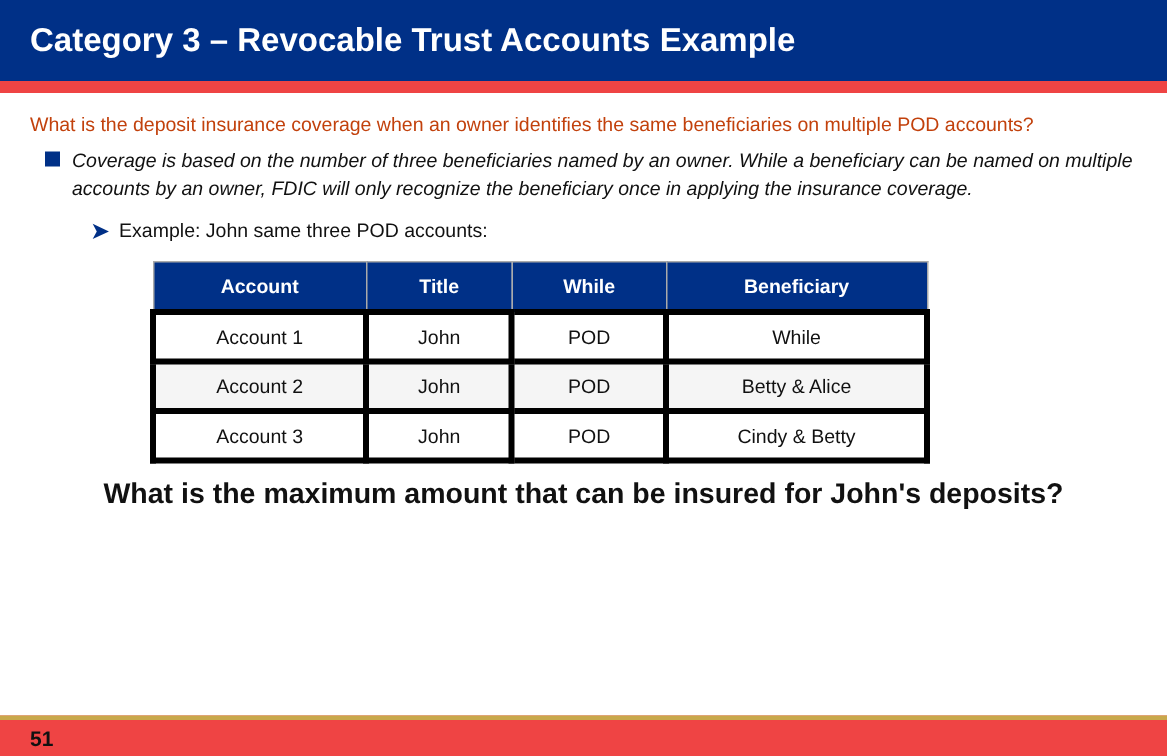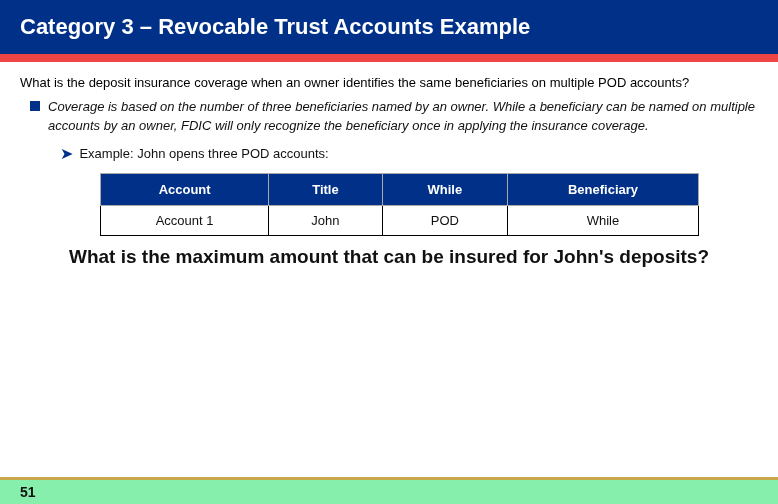--- a/index.html
+++ b/index.html
@@ -22,21 +22,21 @@
       font-size: 22px;
       font-weight: bold;
     }
 
     .content {
       padding: 12px 20px 8px 20px;
     }
 
     .question-text {
       font-size: 13px;
-      color: #000000;
+      color: #c2410c;
       margin-bottom: 6px;
       line-height: 1.4;
     }
 
     .bullet-item {
       display: flex;
       align-items: flex-start;
       margin-bottom: 8px;
       padding-left: 10px;
     }
@@ -69,39 +69,39 @@
       margin-right: 6px;
     }
 
     .table-wrapper {
       padding-left: 80px;
       margin-bottom: 10px;
     }
 
     table {
       border-collapse: collapse;
-      width: 599px;
+      width: 520px;
     }
 
     thead tr th {
       background: #003087;
       color: #fff;
       font-size: 13px;
       font-weight: bold;
       padding: 8px 16px;
       text-align: center;
       border: 1px solid #aaa;
     }
 
     tbody tr td {
       font-size: 13px;
       color: #111;
       padding: 7px 16px;
       text-align: center;
-      border: 1px solid #000000;
+      border: 4px solid #000000;
       background: #fff;
     }
 
     tbody tr:nth-child(even) td {
       background: #f5f5f5;
     }
 
     .bottom-question {
       font-size: 19px;
       font-weight: bold;
@@ -114,21 +114,21 @@
     .footer {
       position: absolute;
       bottom: 0;
       left: 0;
       right: 0;
       border-top: 3px solid #c8a84b;
       display: flex;
       align-items: center;
       justify-content: space-between;
       padding: 4px 20px;
-      background: #86efac;
+      background: #ef4444;
     }
     .footer-page {
       font-size: 14px;
       font-weight: bold;
       color: #111;
     }
     .footer-org {
       font-size: 11px;
       font-weight: bold;
       color: #003087;
@@ -146,40 +146,52 @@
 
   <div class="question-text">What is the deposit insurance coverage when an owner identifies the same beneficiaries on multiple POD accounts?</div>
 
   <div class="bullet-item">
     <div class="bullet-square"></div>
     <span class="bullet-text">Coverage is based on the number of three beneficiaries named by an owner.  While a beneficiary can be named on multiple accounts by an owner, FDIC will only recognize the beneficiary once in applying the insurance coverage.</span>
   </div>
 
   <div class="example-line">
     <span class="arrow-symbol">➤</span>
-    <span>Example: John opens three POD accounts:</span>
+    <span>Example: John same three POD accounts:</span>
   </div>
 
   <div class="table-wrapper">
     <table>
       <thead>
         <tr>
           <th>Account</th>
           <th>Title</th>
           <th>While</th>
           <th>Beneficiary</th>
         </tr>
       </thead>
       <tbody id="table-body">
       <tr>
             <td>Account 1</td>
             <td>John</td>
             <td>POD</td>
             <td>While</td>
           </tr>
+          <tr>
+            <td>Account 2</td>
+            <td>John</td>
+            <td>POD</td>
+            <td>Betty &amp; Alice</td>
+          </tr>
+          <tr>
+            <td>Account 3</td>
+            <td>John</td>
+            <td>POD</td>
+            <td>Cindy &amp; Betty</td>
+          </tr>
         </tbody>
     </table>
   </div>
 
   <div class="bottom-question">What is the maximum amount that can be insured for John's deposits?</div>
 
 </div>
 
 <div class="footer">
   <span class="footer-page">51</span>

